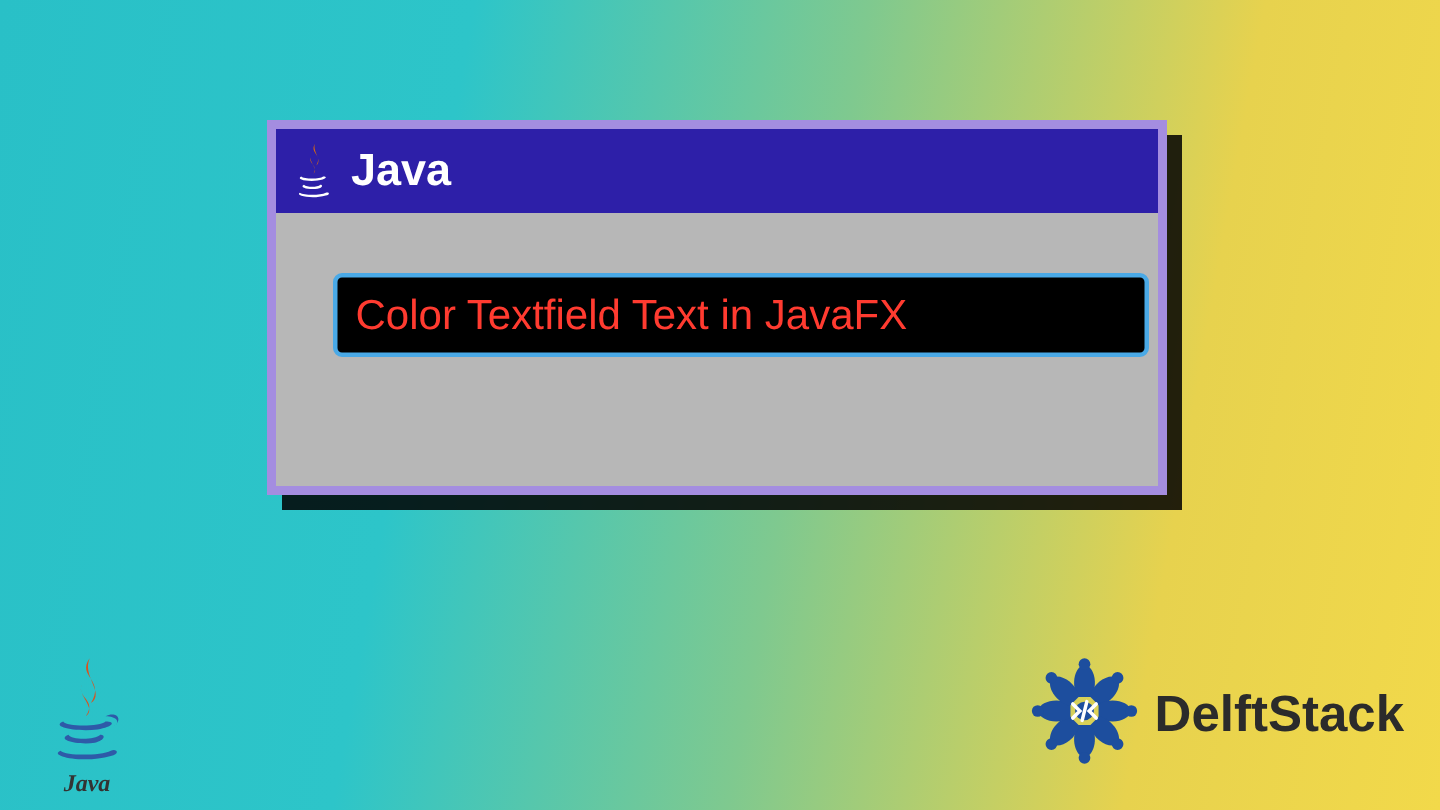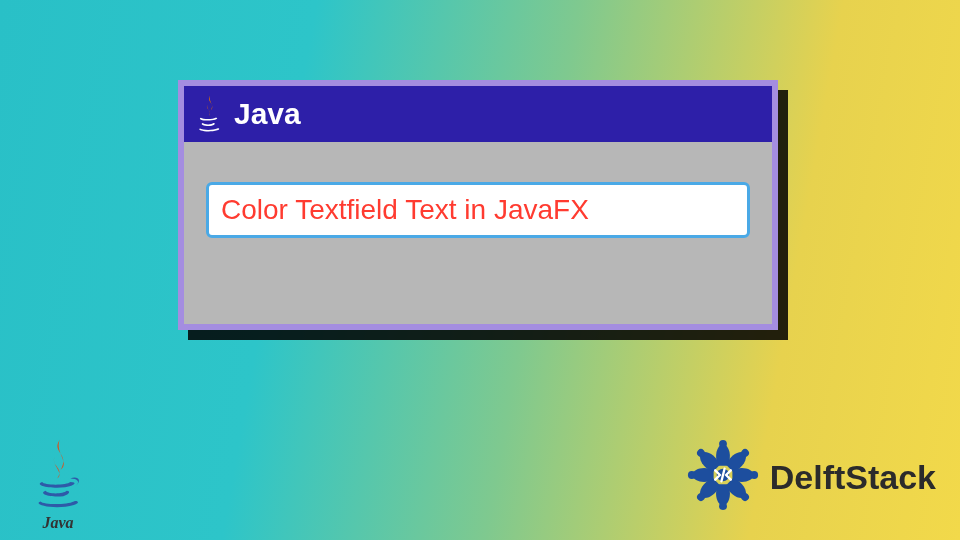--- a/index.html
+++ b/index.html
@@ -38,29 +38,30 @@
     font-size: 30px;
     font-weight: 700;
     font-family: "Helvetica Neue", Arial, sans-serif;
   }
   .pane {
     padding: 40px 22px 30px 22px;
   }
   .textfield {
     width: 100%;
     height: 56px;
-    background: #ffffff;
+    background: #000000;
     border: 3px solid #4aa9e6;
     border-radius: 6px;
     font-size: 28px;
     color: #ff3b30;
     padding: 0 12px;
     font-family: "Helvetica Neue", Arial, sans-serif;
     outline: none;
     caret-color: #555;
+    margin-left: 16px;
   }
   .java-footer {
     position: absolute;
     left: 28px;
     bottom: 8px;
     display: flex;
     flex-direction: column;
     align-items: center;
   }
   .java-footer-text {

